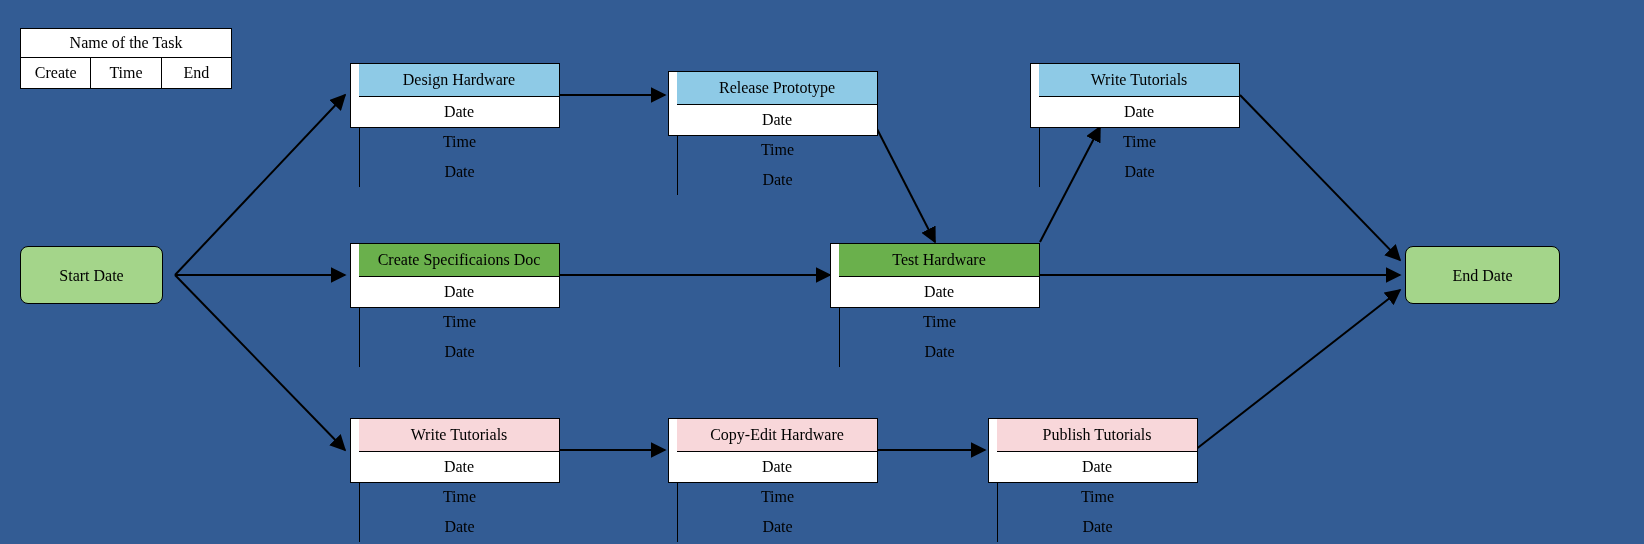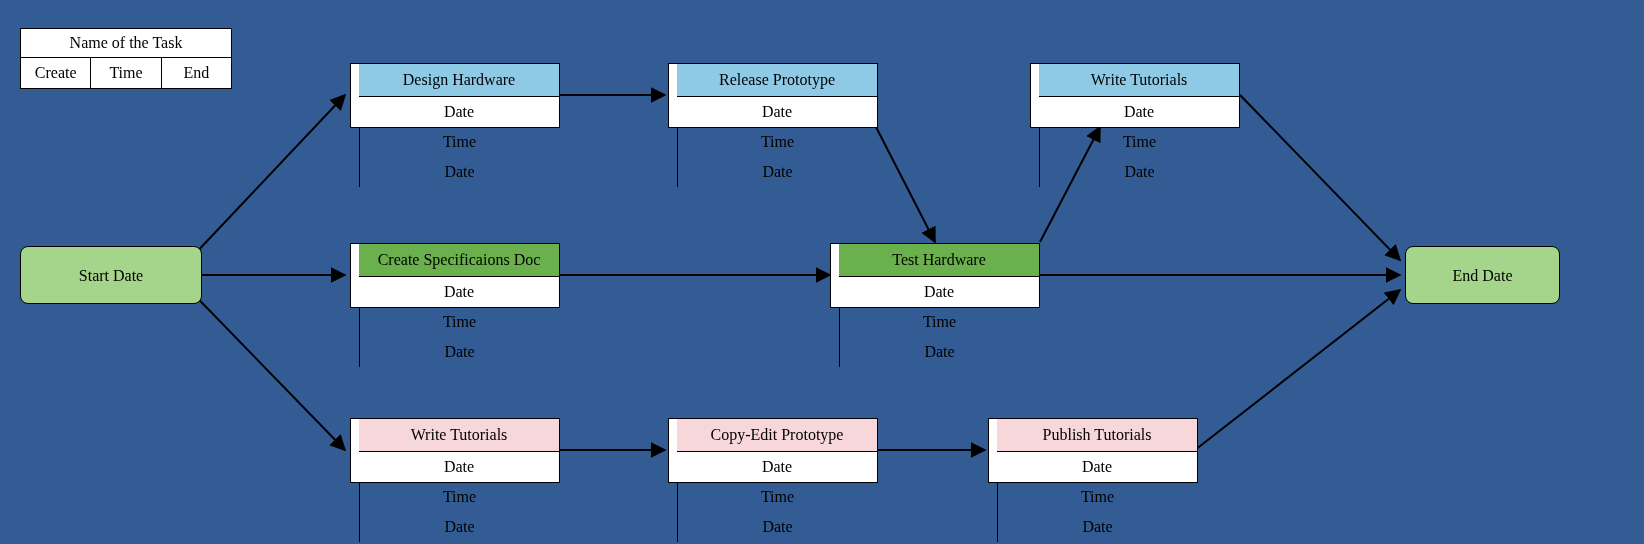--- a/index.html
+++ b/index.html
@@ -137,38 +137,38 @@
 
   <div class="legend" style="left:20px; top:28px; width:212px;">
     <div class="title">Name of the Task</div>
     <div class="subrow">
       <div class="cell">Create</div>
       <div class="cell">Time</div>
       <div class="cell">End</div>
     </div>
   </div>
 
-  <div class="pill" style="left:20px; top:246px; width:182px; height:58px;">
+  <div class="pill" style="left:20px; top:246px; width:143px; height:58px;">
     <span class="label">Start Date</span>
   </div>
 
   <div class="pill" style="left:1405px; top:246px; width:155px; height:58px;">
     <span class="label">End Date</span>
   </div>
 
   <div class="task" style="left:350px; top:63px;">
     <div class="head blue">Design Hardware</div>
     <div class="body">
       <div class="cell">Date</div>
       <div class="cell">Time</div>
       <div class="cell">Date</div>
     </div>
   </div>
 
-  <div class="task" style="left:668px; top:63px;">
+  <div class="task" style="left:668px; top:71px;">
     <div class="head blue">Release Prototype</div>
     <div class="body">
       <div class="cell">Date</div>
       <div class="cell">Time</div>
       <div class="cell">Date</div>
     </div>
   </div>
 
   <div class="task" style="left:1030px; top:63px;">
     <div class="head blue">Write Tutorials</div>
@@ -200,21 +200,21 @@
   <div class="task" style="left:350px; top:418px;">
     <div class="head pink">Write Tutorials</div>
     <div class="body">
       <div class="cell">Date</div>
       <div class="cell">Time</div>
       <div class="cell">Date</div>
     </div>
   </div>
 
   <div class="task" style="left:668px; top:418px;">
-    <div class="head pink">Copy-Edit Prototype</div>
+    <div class="head pink">Copy-Edit Hardware</div>
     <div class="body">
       <div class="cell">Date</div>
       <div class="cell">Time</div>
       <div class="cell">Date</div>
     </div>
   </div>
 
   <div class="task" style="left:988px; top:418px;">
     <div class="head pink">Publish Tutorials</div>
     <div class="body">

